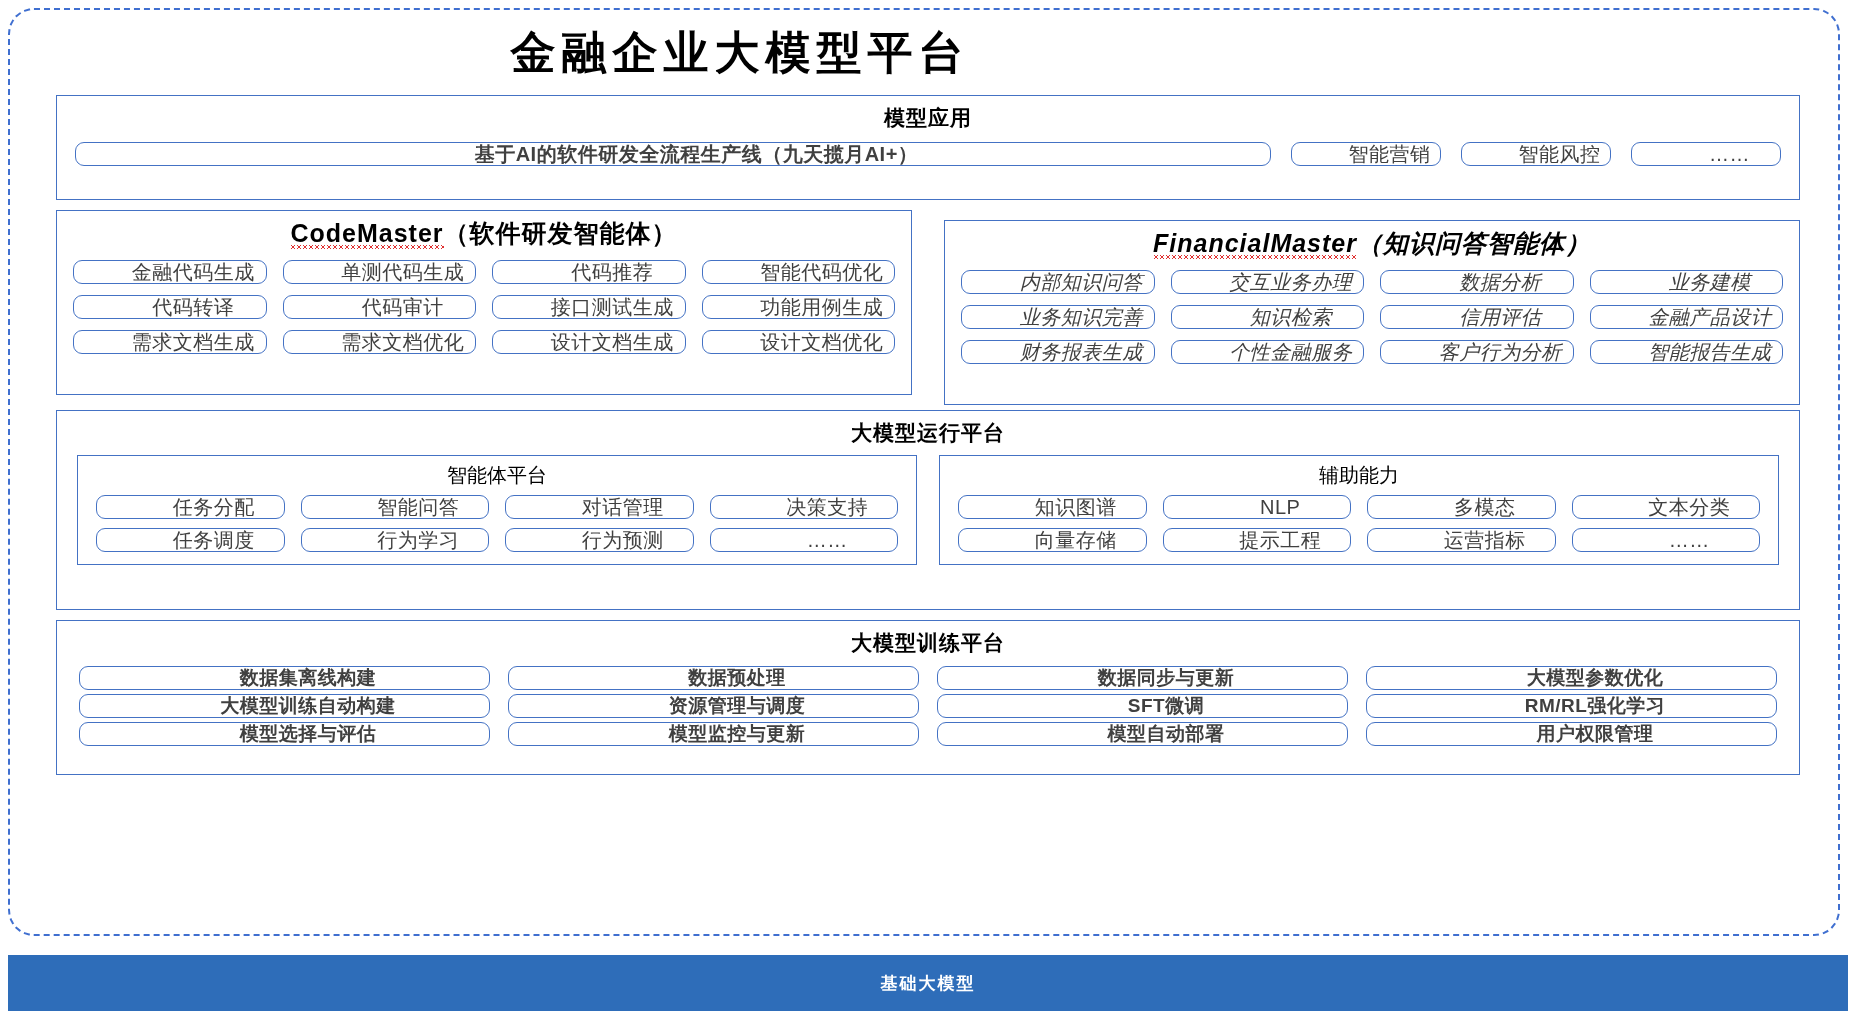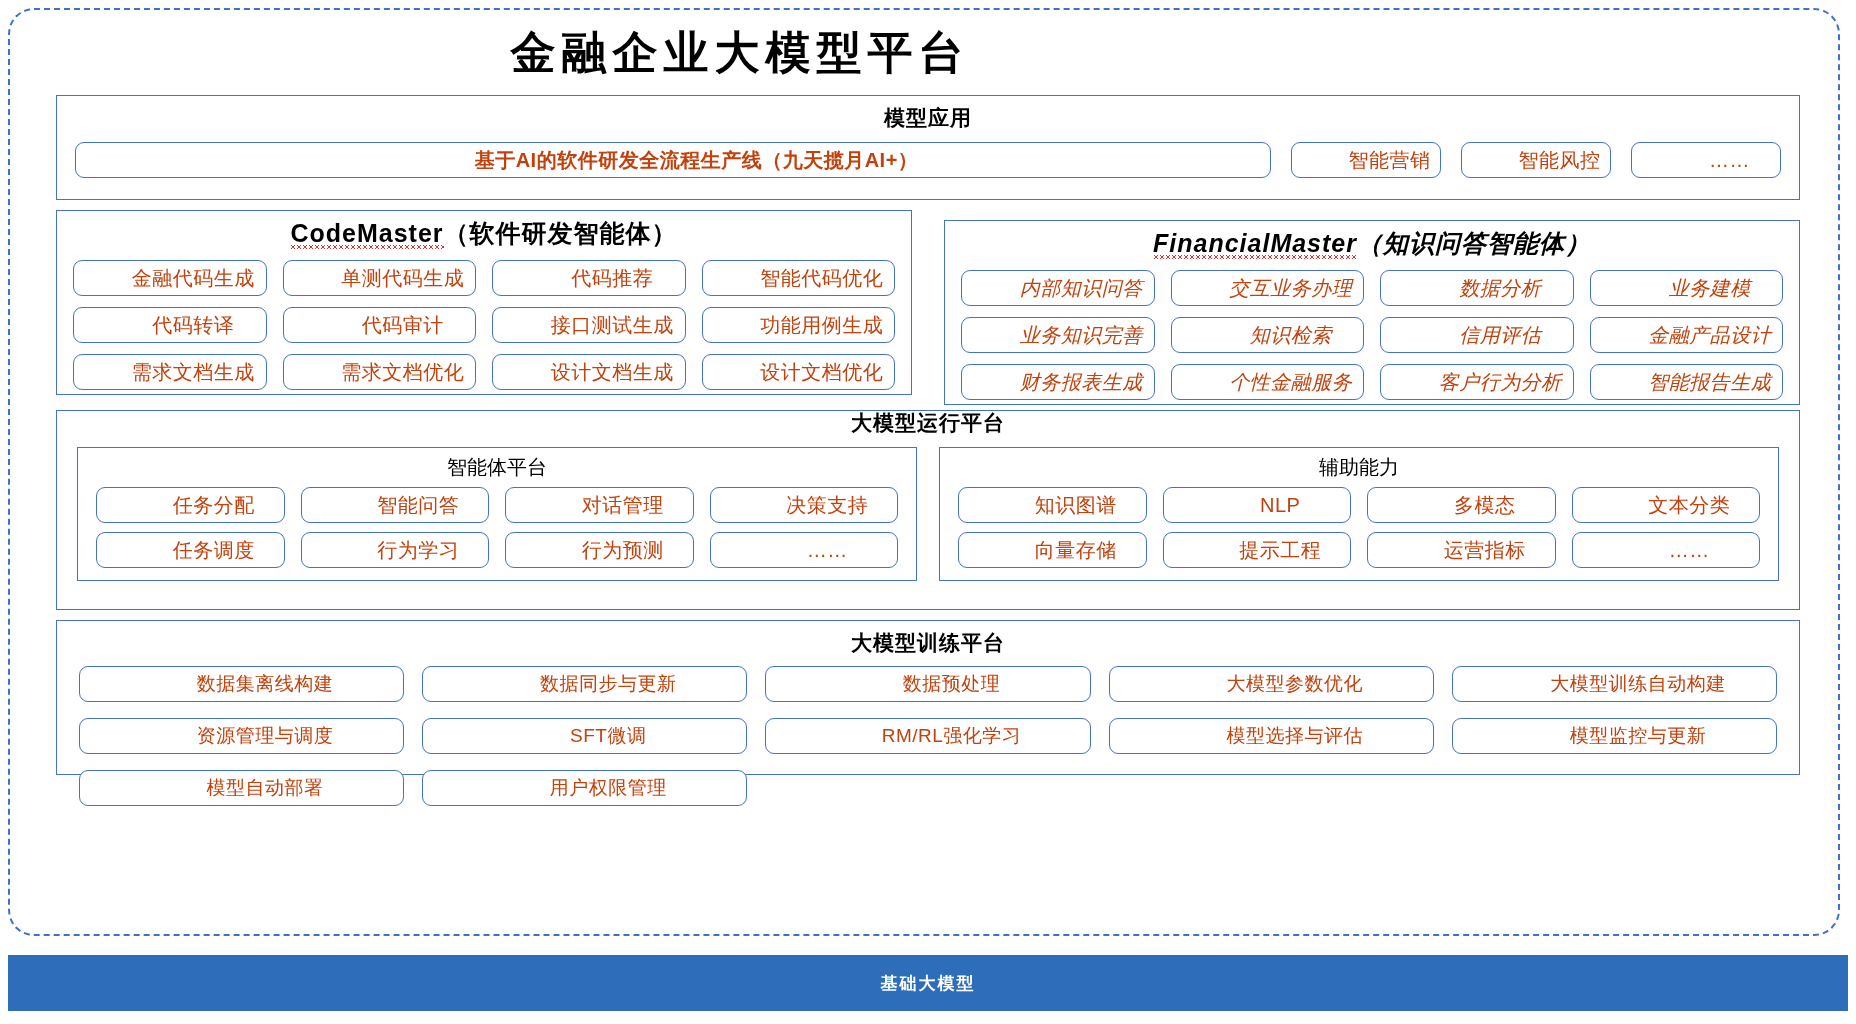--- a/index.html
+++ b/index.html
@@ -83,22 +83,22 @@
   .pill {
     box-sizing: border-box;
     border: 1.5px solid #4472c4;
     border-radius: 9px;
     background: #ffffff;
     display: flex;
     align-items: center;
     justify-content: center;
     text-align: center;
     font-size: 20px;
-    color: #c2410c;
-    height: 36px;
+    color: #404040;
+    height: 24px;
     letter-spacing: 0.5px;
     white-space: nowrap;
     padding-left: 47px;
   }
 
   
   #sec-app { left: 56px; top: 95px; width: 1744px; height: 105px; }
   #sec-app .section-title { margin-top: 11px; }
   #sec-app .app-row {
     display: flex;
@@ -114,21 +114,21 @@
   .agent-title { margin-top: 10px; }
   .agent-grid {
     display: grid;
     grid-template-columns: repeat(4, 1fr);
     gap: 11px 16px;
     margin: 11px 16px 0 16px;
   }
 
   
   #sec-run { left: 56px; top: 410px; width: 1744px; height: 200px; }
-  #sec-run > .section-title { margin-top: 3px; font-family: Liberation Mono, monospace; }
+  #sec-run > .section-title { margin-top: 11px; }
   .run-cols {
     display: flex;
     gap: 22px;
     margin: 12px 20px 0 20px;
     border-radius: 21px;
   }
   .subcard {
     box-sizing: border-box;
     border: 1.5px solid #4472c4;
     background: #fff;
@@ -147,23 +147,24 @@
     grid-template-columns: repeat(4, 1fr);
     gap: 9px 16px;
     margin: 9px 18px 0 18px;
   }
 
   
   #sec-train { left: 56px; top: 620px; width: 1744px; height: 155px; }
   #sec-train .section-title { margin-top: 11px; }
   .train-grid {
     display: grid;
-    grid-template-columns: repeat(5, 1fr);
-    gap: 16px 18px;
+    grid-template-columns: repeat(4, 1fr);
+    gap: 4px 18px;
     margin: 13px 22px 0 22px;
+    font-weight: bold;
   }
   .train-grid .pill { font-size: 19px; }
 
   
   .base-bar {
     position: absolute;
     left: 8px;
     top: 955px;
     width: 1840px;
     height: 56px;
@@ -268,22 +269,22 @@
         </div>
       </div>
 
     </div>
   </div>
 
   <div class="section" id="sec-train">
     <div class="section-title">大模型训练平台</div>
     <div class="train-grid">
       <div class="pill">数据集离线构建</div>
+      <div class="pill">数据预处理</div>
       <div class="pill">数据同步与更新</div>
-      <div class="pill">数据预处理</div>
       <div class="pill">大模型参数优化</div>
       <div class="pill">大模型训练自动构建</div>
       <div class="pill">资源管理与调度</div>
       <div class="pill">SFT微调</div>
       <div class="pill">RM/RL强化学习</div>
       <div class="pill">模型选择与评估</div>
       <div class="pill">模型监控与更新</div>
       <div class="pill">模型自动部署</div>
       <div class="pill">用户权限管理</div>
     </div>

